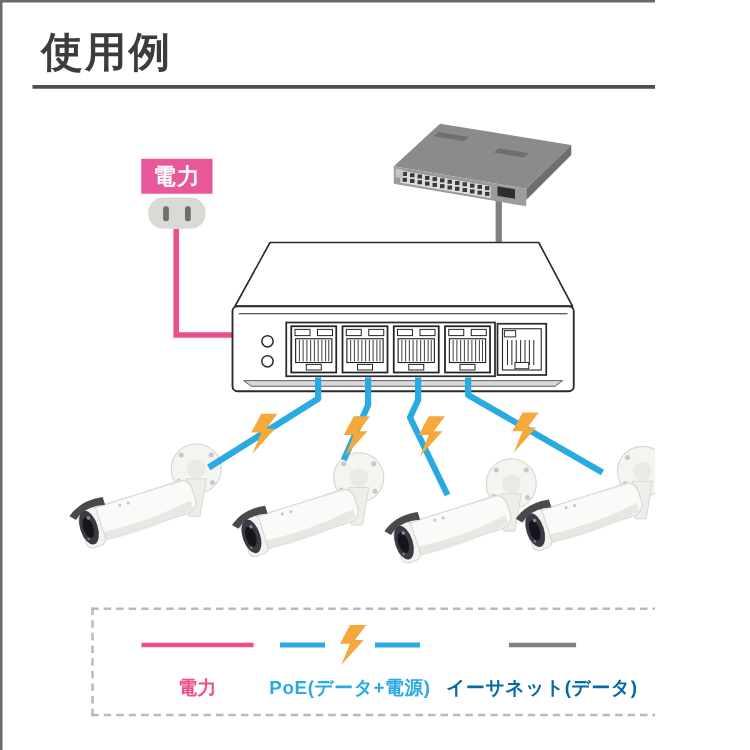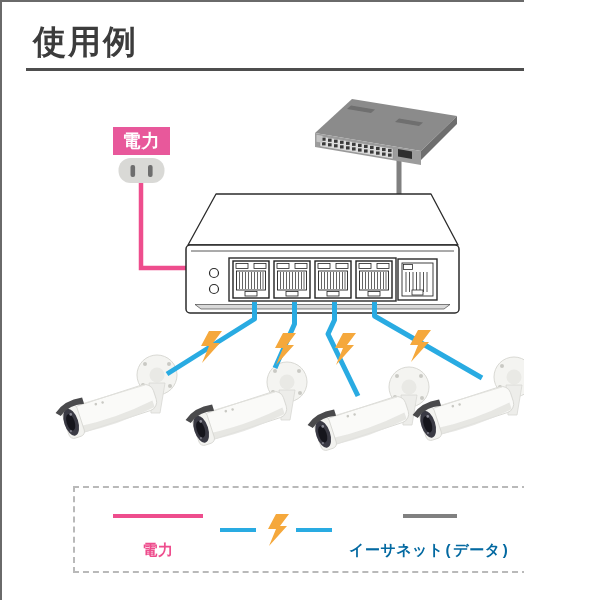--- a/index.html
+++ b/index.html
@@ -1,20 +1,20 @@
 <!DOCTYPE html>
 <html><head>
 <meta charset="utf-8">
 <style>
   html,body{margin:0;padding:0;background:#fff;}
   .canvas{
     position:relative;width:524px;height:600px;background:#ffffff;
     border-top:2px solid #6a6a6a;border-left:2px solid #6a6a6a;
     box-sizing:border-box;overflow:hidden;
-    font-family:Liberation Mono, monospace;
+    font-family:Liberation Sans, sans-serif;
   }
   .page-title{
     position:absolute;left:31px;top:18px;margin:0;
     font-size:33px;font-weight:700;letter-spacing:2px;color:#3c3c3c;
   }
   .title-rule{
     position:absolute;left:24px;top:66px;width:551px;height:3px;background:#4e4e4e;
   }
   .diagram-svg{position:absolute;left:0;top:0;}
   .power-label{
@@ -188,20 +188,21 @@
       <span class="legend-label power">電力</span>
     </div>
     <div class="legend-item">
       <span class="legend-swatch">
         <svg width="112" height="32" viewBox="0 0 112 32">
           <rect x="0" y="14" width="36" height="4" fill="#29abe2"></rect>
           <use href="#bolt-shape" transform="translate(43,0)" fill="#f5a83c"></use>
           <rect x="76" y="14" width="36" height="4" fill="#29abe2"></rect>
         </svg>
       </span>
+      <span class="legend-label poe">PoE(データ+電源)</span>
     </div>
     <div class="legend-item">
       <span class="legend-swatch">
         <svg width="54" height="4">
             <rect width="54" height="4" fill="#808080"></rect>
           </svg>
       </span>
       <span class="legend-label eth">イーサネット(データ)</span>
     </div>
   </div>

